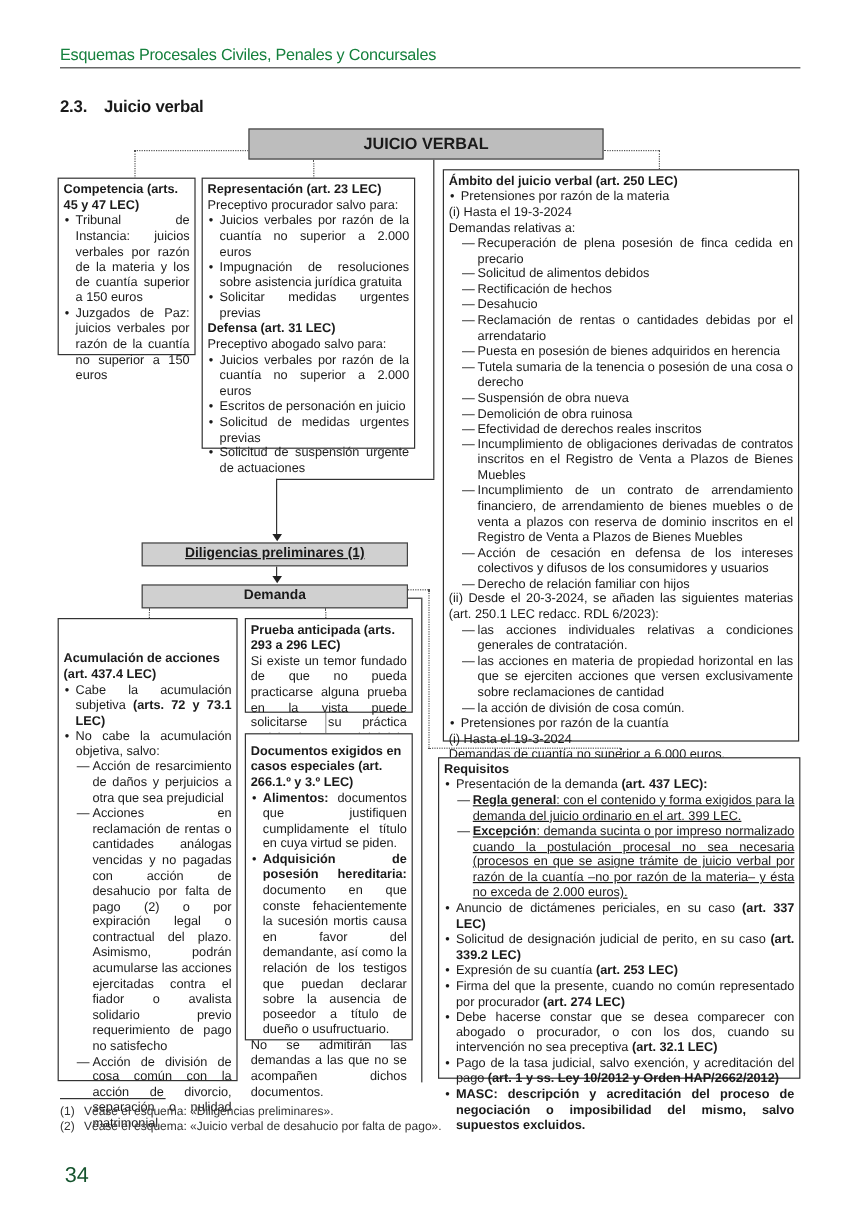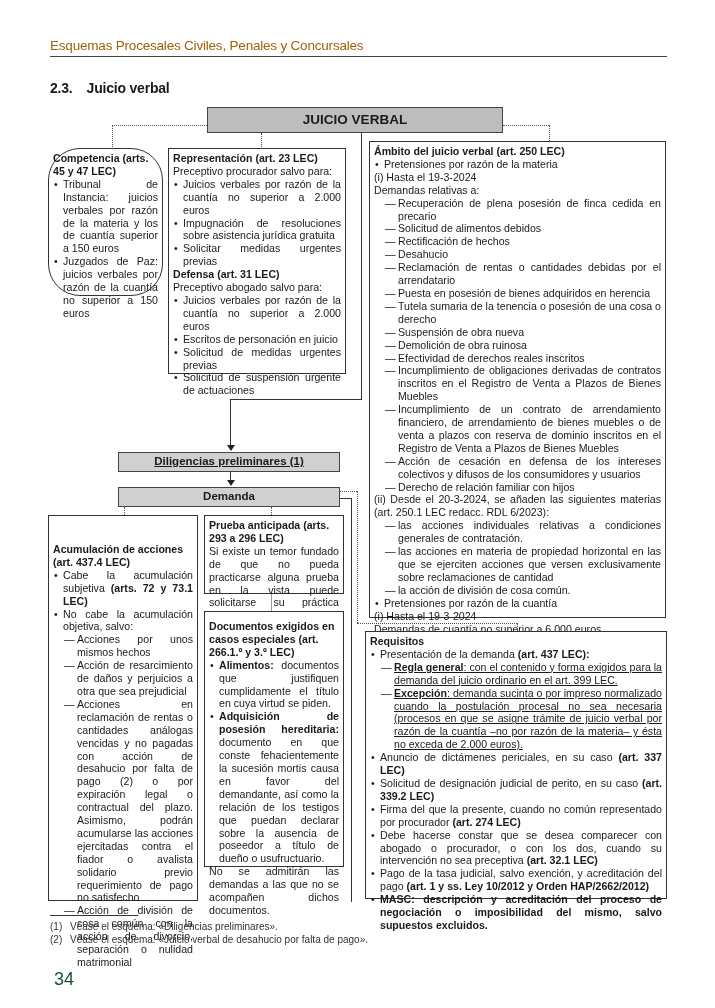--- a/index.html
+++ b/index.html
@@ -1,19 +1,19 @@
 <!DOCTYPE html>
 <html><head>
 <meta charset="utf-8">
 <style>
   html, body { margin:0; padding:0; background:#fff; }
   body { width:715px; height:1008px; position:relative; overflow:hidden;
          font-family:"Liberation Sans", "DejaVu Sans", sans-serif; color:#1a1a1a; }
   .abs { position:absolute; }
-  .running-head { left:50px; top:38px; font-size:13.5px; color:#a16207; letter-spacing:-0.2px; }
+  .running-head { left:50px; top:38px; font-size:13.5px; color:#15803d; letter-spacing:-0.2px; }
   .head-rule { left:50px; top:56px; width:617px; height:0; border-top:1.5px solid #444; }
   .section-title { left:50px; top:80px; font-size:14px; font-weight:bold; letter-spacing:-0.2px; }
   .section-title span.num { margin-right:14px; }
   .box { position:absolute; border:1.5px solid #333; background:#fff; box-sizing:border-box;
          font-size:10.6px; line-height:12.9px; padding:3px 4px; }
   .box .hd { font-weight:bold; }
   .gray { background:#bdbdbd; border:1.5px solid #444; font-weight:bold; text-align:center; box-sizing:border-box; position:absolute; }
   .gray.light { background:#d0d0d0; }
   .title-box { left:207px; top:107px; width:296px; height:26px; font-size:13.5px; line-height:23px; }
   .dil-box { left:118px; top:452px; width:222px; height:20px; font-size:11.5px; line-height:17px;text-decoration:underline; }
@@ -54,21 +54,21 @@
 
 <div class="line sol-v" style="left:361px;top:133px;height:266px;"></div>
 <div class="line sol-h" style="left:230px;top:399px;width:132px;"></div>
 <div class="line sol-v" style="left:230px;top:399px;height:46px;"></div>
 <div class="arrow" style="left:226.5px;top:445px;"></div>
 <div class="line sol-v" style="left:230px;top:472px;height:8px;"></div>
 <div class="arrow" style="left:226.5px;top:480px;"></div>
 
 <div class="gray title-box">JUICIO VERBAL</div>
 
-<div class="box" style="left:48px;top:148px;width:115px;height:148px;border-radius:32px;">
+<div class="box" style="left:48px;top:148px;width:115px;height:148px;">
   <div class="hd">Competencia (arts. 45 y 47 LEC)</div>
   <ul class="b just">
     <li>Tribunal de Instancia: juicios verbales por razón de la materia y los de cuantía superior a 150 euros</li>
     <li>Juzgados de Paz: juicios verbales por razón de la cuantía no superior a 150 euros</li>
   </ul>
 </div>
 
 <div class="box" style="left:168px;top:148px;width:178px;height:226px;">
   <div class="hd">Representación (art. 23 LEC)</div>
   <div>Preceptivo procurador salvo para:</div>
@@ -138,21 +138,20 @@
 <div class="line sol-v" style="left:351px;top:498px;height:404px;"></div>
 <div class="line sol-v" style="left:271px;top:593px;height:18px;border-left-color:#999;"></div>
 
 <div class="box" style="left:48px;top:515px;width:150px;height:386px;">
   <div class="hd" style="margin-top:24px;">Acumulación de acciones (art. 437.4 LEC)</div>
   <ul class="b just">
     <li><span>Cabe la acumulación subjetiva </span><b>(arts. 72 y 73.1 LEC)</b></li>
     <li>No cabe la acumulación objetiva, salvo:</li>
   </ul>
   <ul class="d just">
-    <li>Acciones por unos mismos hechos</li>
     <li>Acción de resarcimiento de daños y perjuicios a otra que sea prejudicial</li>
     <li>Acciones en reclamación de rentas o cantidades análogas vencidas y no pagadas con acción de desahucio por falta de pago (2) o por expiración legal o contractual del plazo. Asimismo, podrán acumularse las acciones ejercitadas contra el fiador o avalista solidario previo requerimiento de pago no satisfecho</li>
     <li>Acción de división de cosa común con la acción de divorcio, separación o nulidad matrimonial</li>
   </ul>
 </div>
 
 <div class="box" style="left:204px;top:515px;width:140px;height:79px;">
   <div class="hd">Prueba anticipada (arts. 293 a 296 LEC)</div>
   <div class="just">Si existe un temor fundado de que no pueda practicarse alguna prueba en la vista puede solicitarse su práctica anticipada antes del inicio del proceso.</div>
 </div>
@@ -170,20 +169,21 @@
   <div class="hd">Requisitos</div>
   <ul class="b just">
     <li><span>Presentación de la demanda </span><b>(art. 437 LEC):</b>
       <ul class="d just" style="padding-left:14px;text-decoration:underline;">
         <li><b>Regla general</b><span>: con el contenido y forma exigidos para la demanda del juicio ordinario en el art. 399 LEC.</span></li>
         <li><b>Excepción</b><span>: demanda sucinta o por impreso normalizado cuando la postulación procesal no sea necesaria (procesos en que se asigne trámite de juicio verbal por razón de la cuantía –no por razón de la materia– y ésta no exceda de 2.000 euros).</span></li>
       </ul>
     </li>
     <li><span>Anuncio de dictámenes periciales, en su caso </span><b>(art. 337 LEC)</b></li>
     <li><span>Solicitud de designación judicial de perito, en su caso </span><b>(art. 339.2 LEC)</b></li>
+    <li><span>Expresión de su cuantía </span><b>(art. 253 LEC)</b></li>
     <li><span>Firma del que la presente, cuando no común representado por procurador </span><b>(art. 274 LEC)</b></li>
     <li><span>Debe hacerse constar que se desea comparecer con abogado o procurador, o con los dos, cuando su intervención no sea preceptiva </span><b>(art. 32.1 LEC)</b></li>
     <li><span>Pago de la tasa judicial, salvo exención, y acreditación del pago </span><b>(art. 1 y ss. Ley 10/2012 y Orden HAP/2662/2012)</b></li>
     <li><b>MASC: descripción y acreditación del proceso de negociación o imposibilidad del mismo, salvo supuestos excluidos.</b></li>
   </ul>
 </div>
 
 <div class="abs fn-rule"></div>
 <div class="abs fn" style="top:921px;"><span class="n">(1)</span><span>Véase el esquema: «Diligencias preliminares».</span></div>
 <div class="abs fn" style="top:934px;"><span class="n">(2)</span><span>Véase el esquema: «Juicio verbal de desahucio por falta de pago».</span></div>

